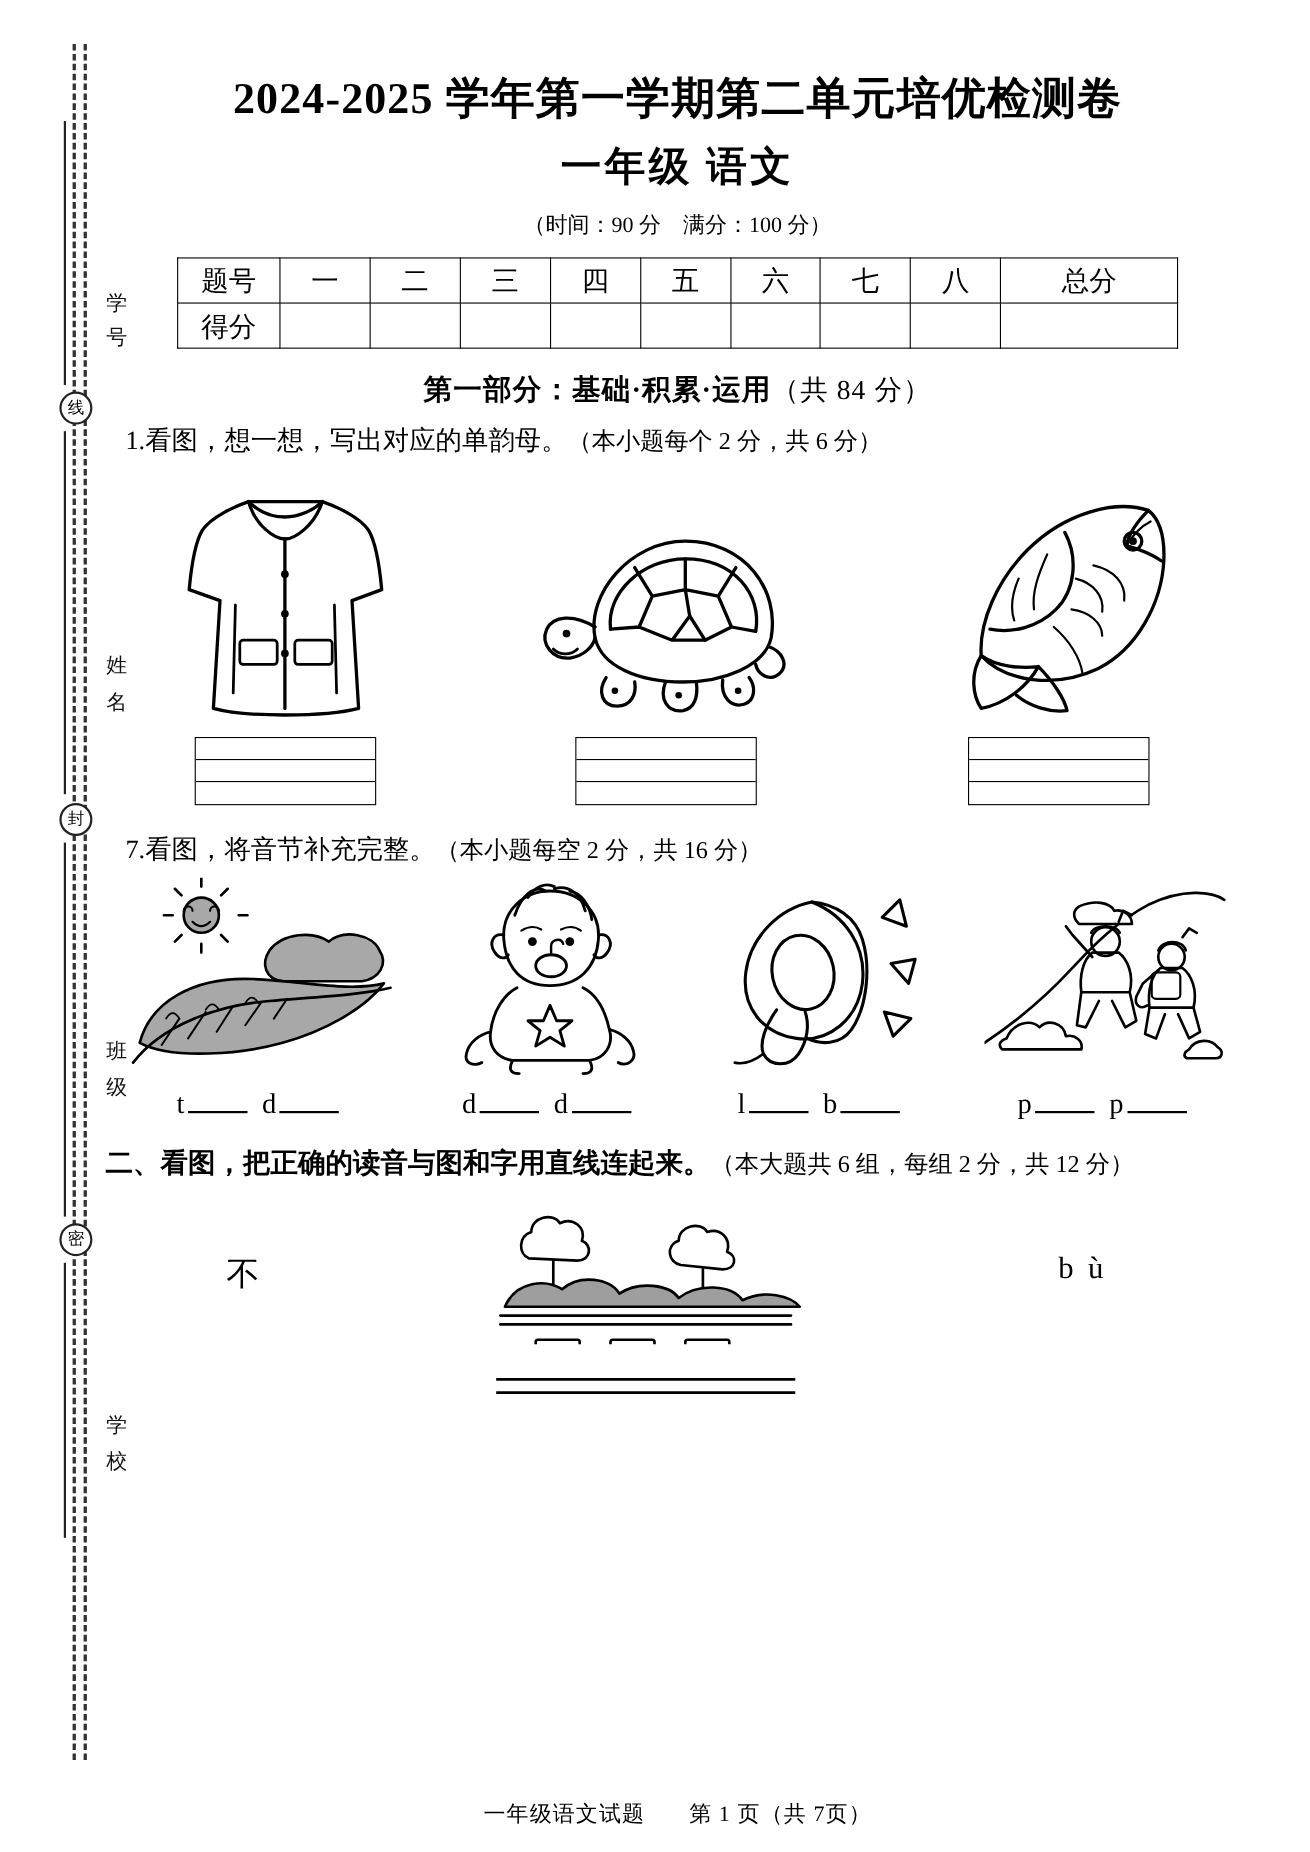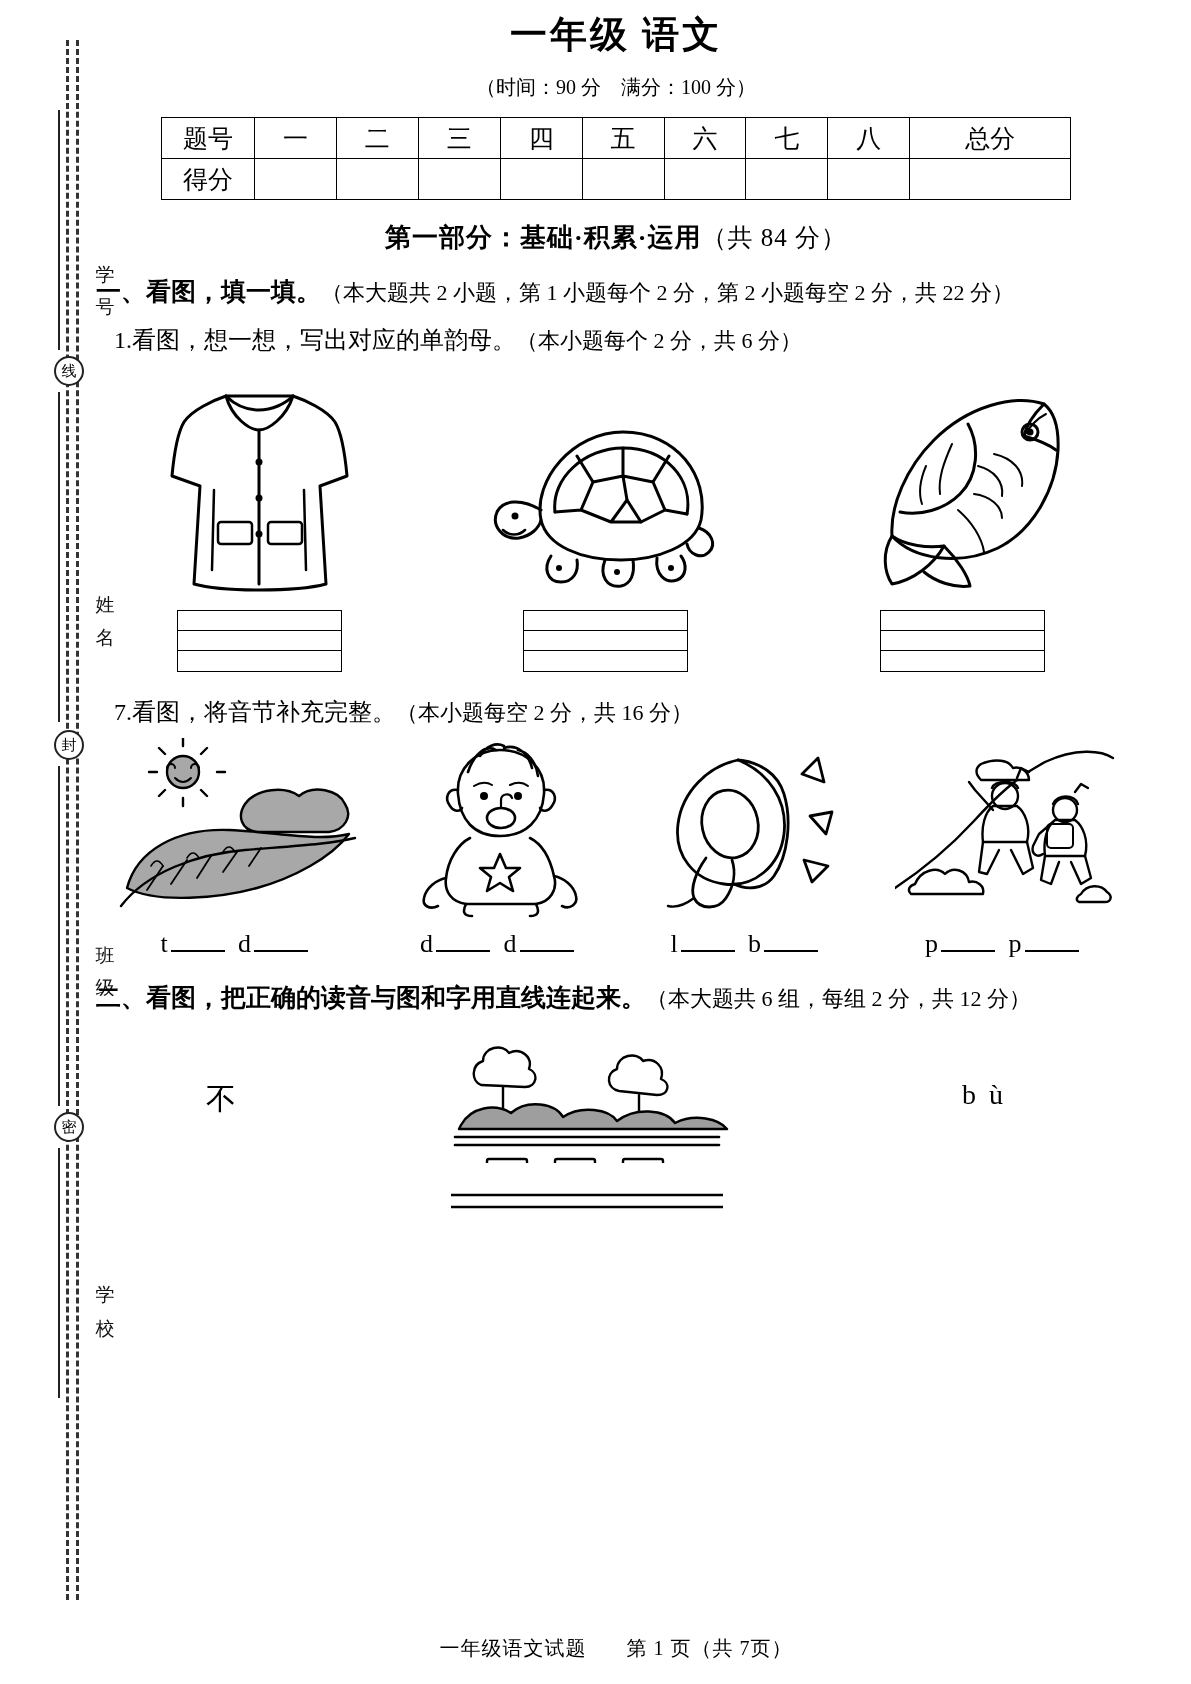--- a/index.html
+++ b/index.html
@@ -267,20 +267,21 @@
 <div style="position:absolute;left:52px;top:766px;height:340px;">
   <div class="vrule" style="top:0;height:340px;"></div>
 </div>
 <div class="vline-label" style="top:1112px;left:54px;">密</div>
 <div style="position:absolute;left:52px;top:1148px;height:250px;">
   <div class="vrule" style="top:0;height:250px;"></div>
 </div>
 
 <div class="page">
 
+  <div class="title">2024-2025 学年第一学期第二单元培优检测卷</div>
   <div class="subtitle">一年级 语文</div>
   <div class="meta">（时间：90 分　满分：100 分）</div>
 
   <table class="score-table">
     <tbody>
         <tr>
       <td class="head">题号</td>
       <td>一</td>
       <td>二</td>
       <td>三</td>
@@ -303,23 +304,20 @@
       <td></td>
       <td></td>
     </tr>
   </tbody>
     </table>
 
   <div class="part-head">
     <span>第一部分：基础·积累·运用</span><span class="small">（共 84 分）</span>
   </div>
 
-  <div class="q">
-    <b>一、看图，填一填。</b><span class="note">（本大题共 2 小题，第 1 小题每个 2 分，第 2 小题每空 2 分，共 22 分）</span>
-  </div>
 
   <div class="sub-q">
     <span>1.看图，想一想，写出对应的单韵母。</span><span class="note">（本小题每个 2 分，共 6 分）</span>
   </div>
 
   <div class="pic-row" style="margin-top:14px;">
 
     <div class="pic-cell">
       <svg width="210" height="230" viewBox="0 0 210 230">
         <g fill="none" stroke="#000" stroke-width="3" stroke-linejoin="round" stroke-linecap="round">

